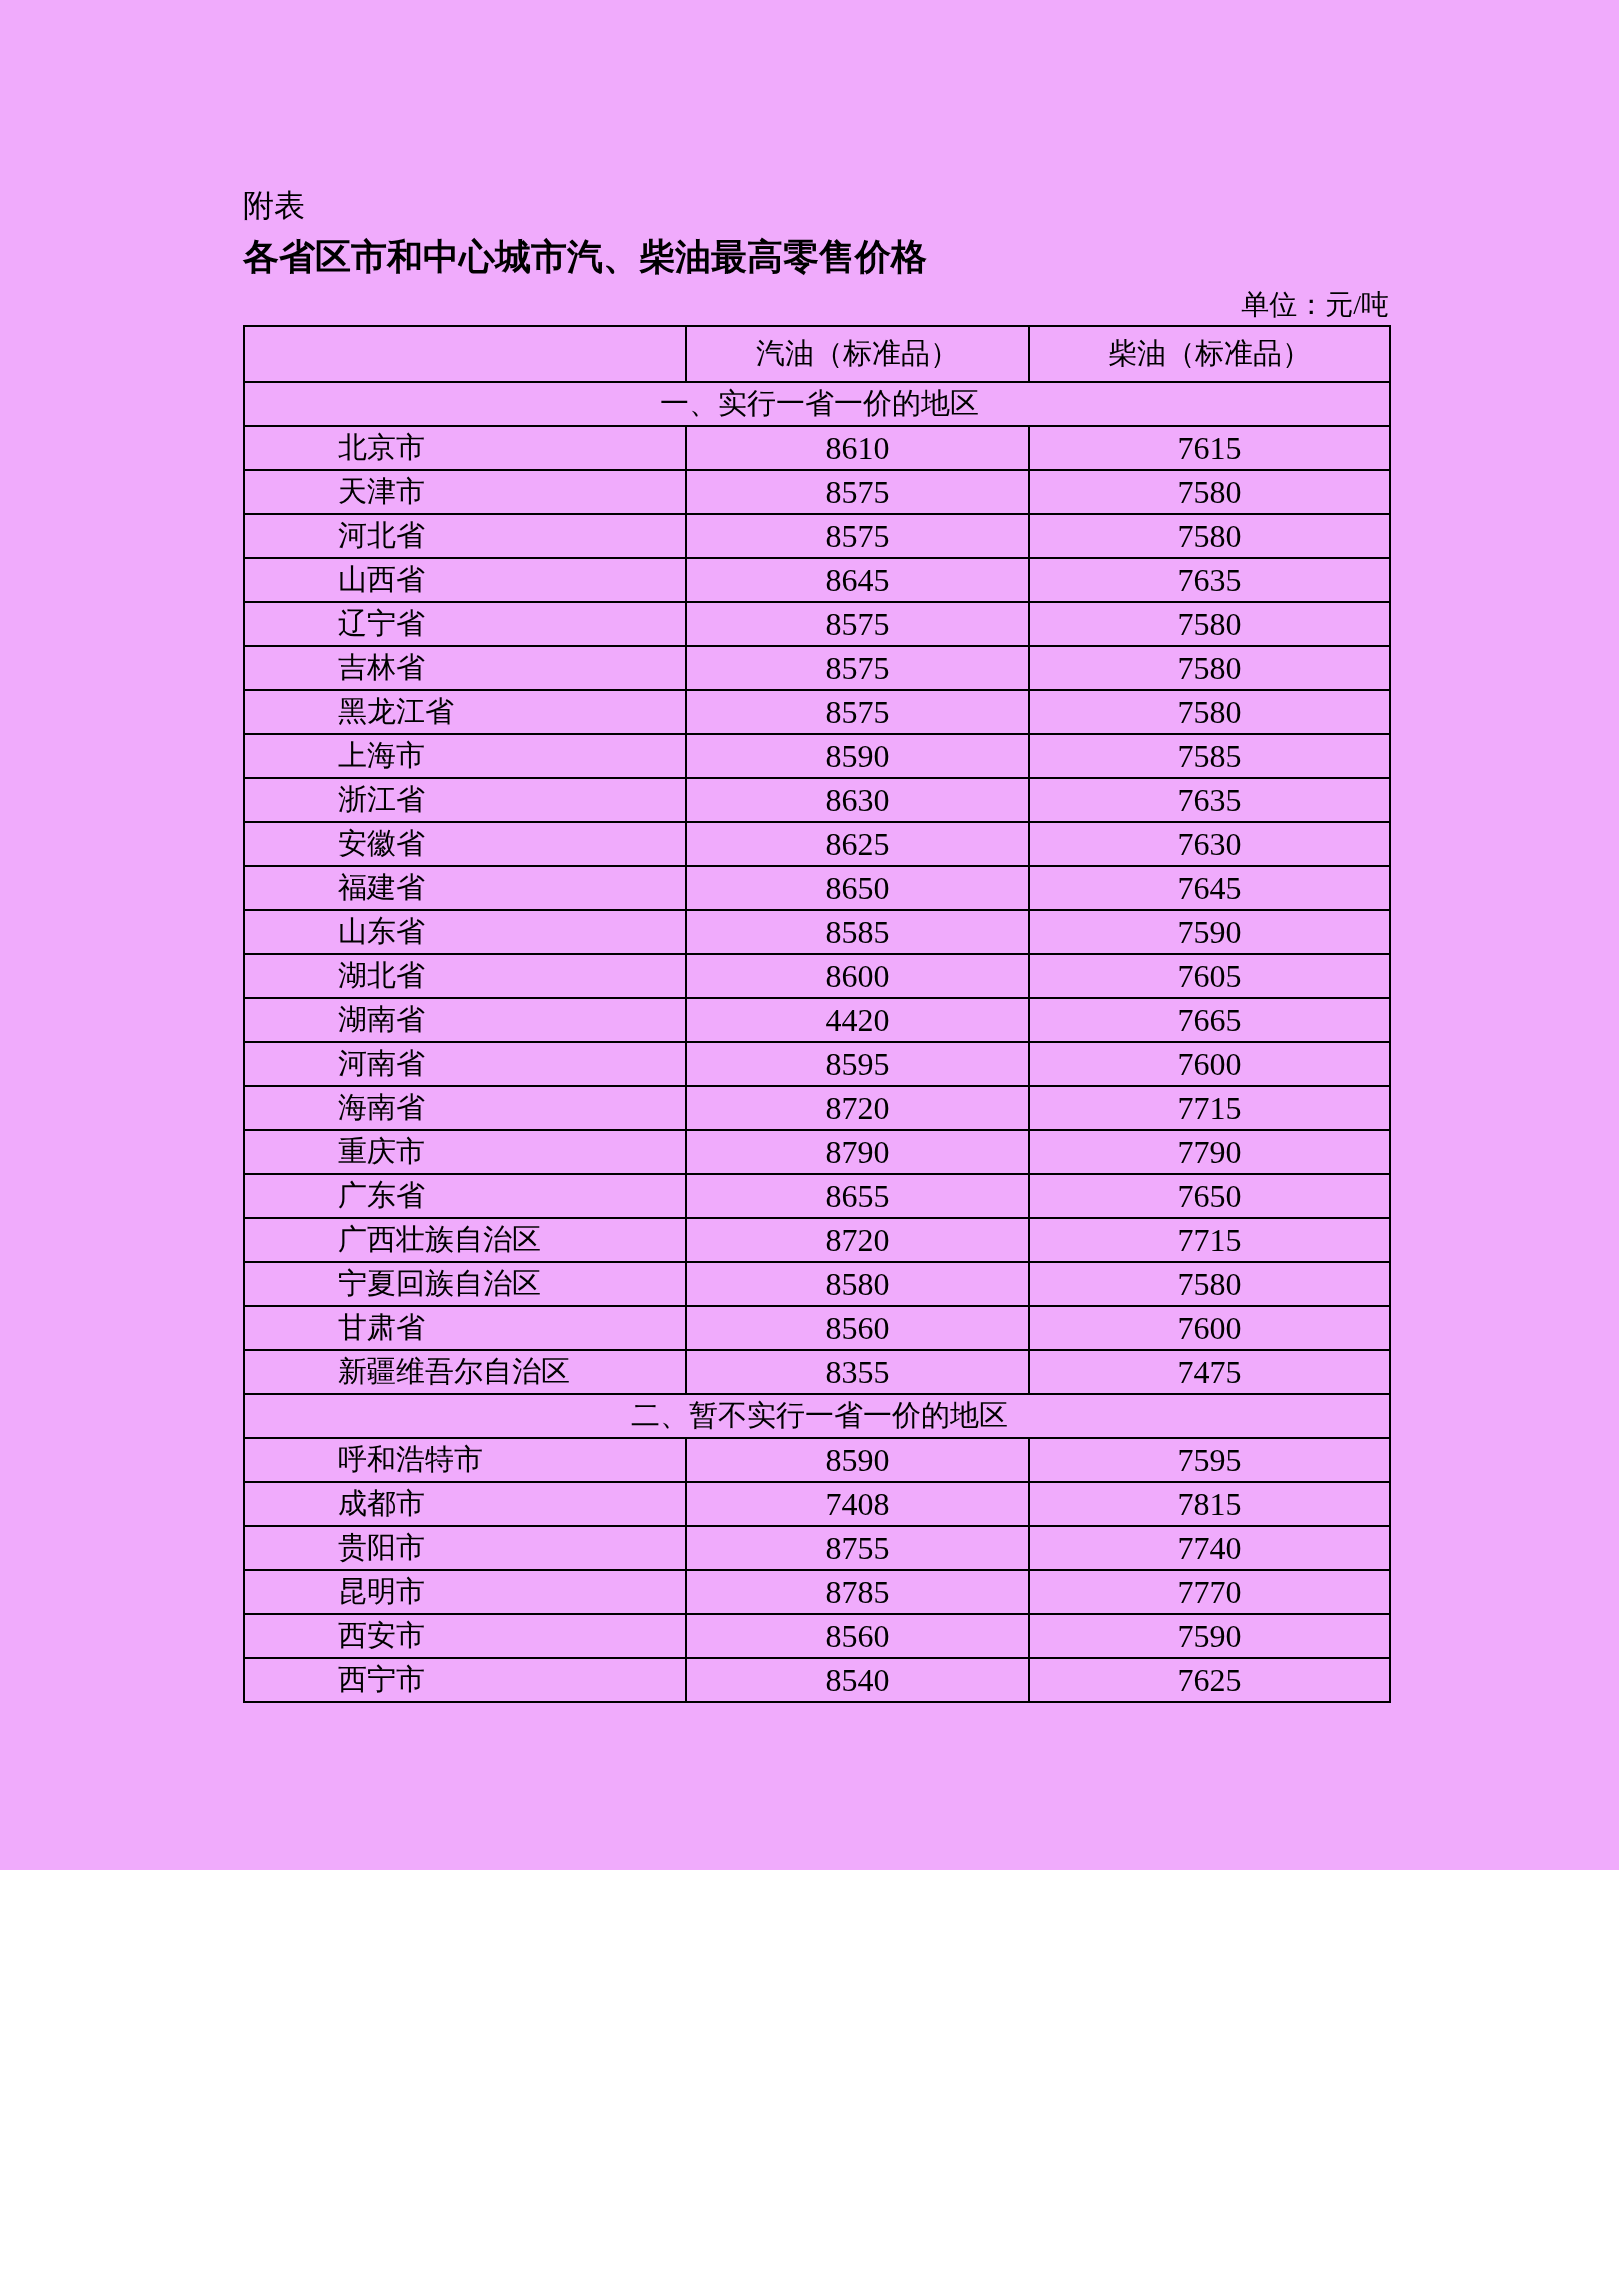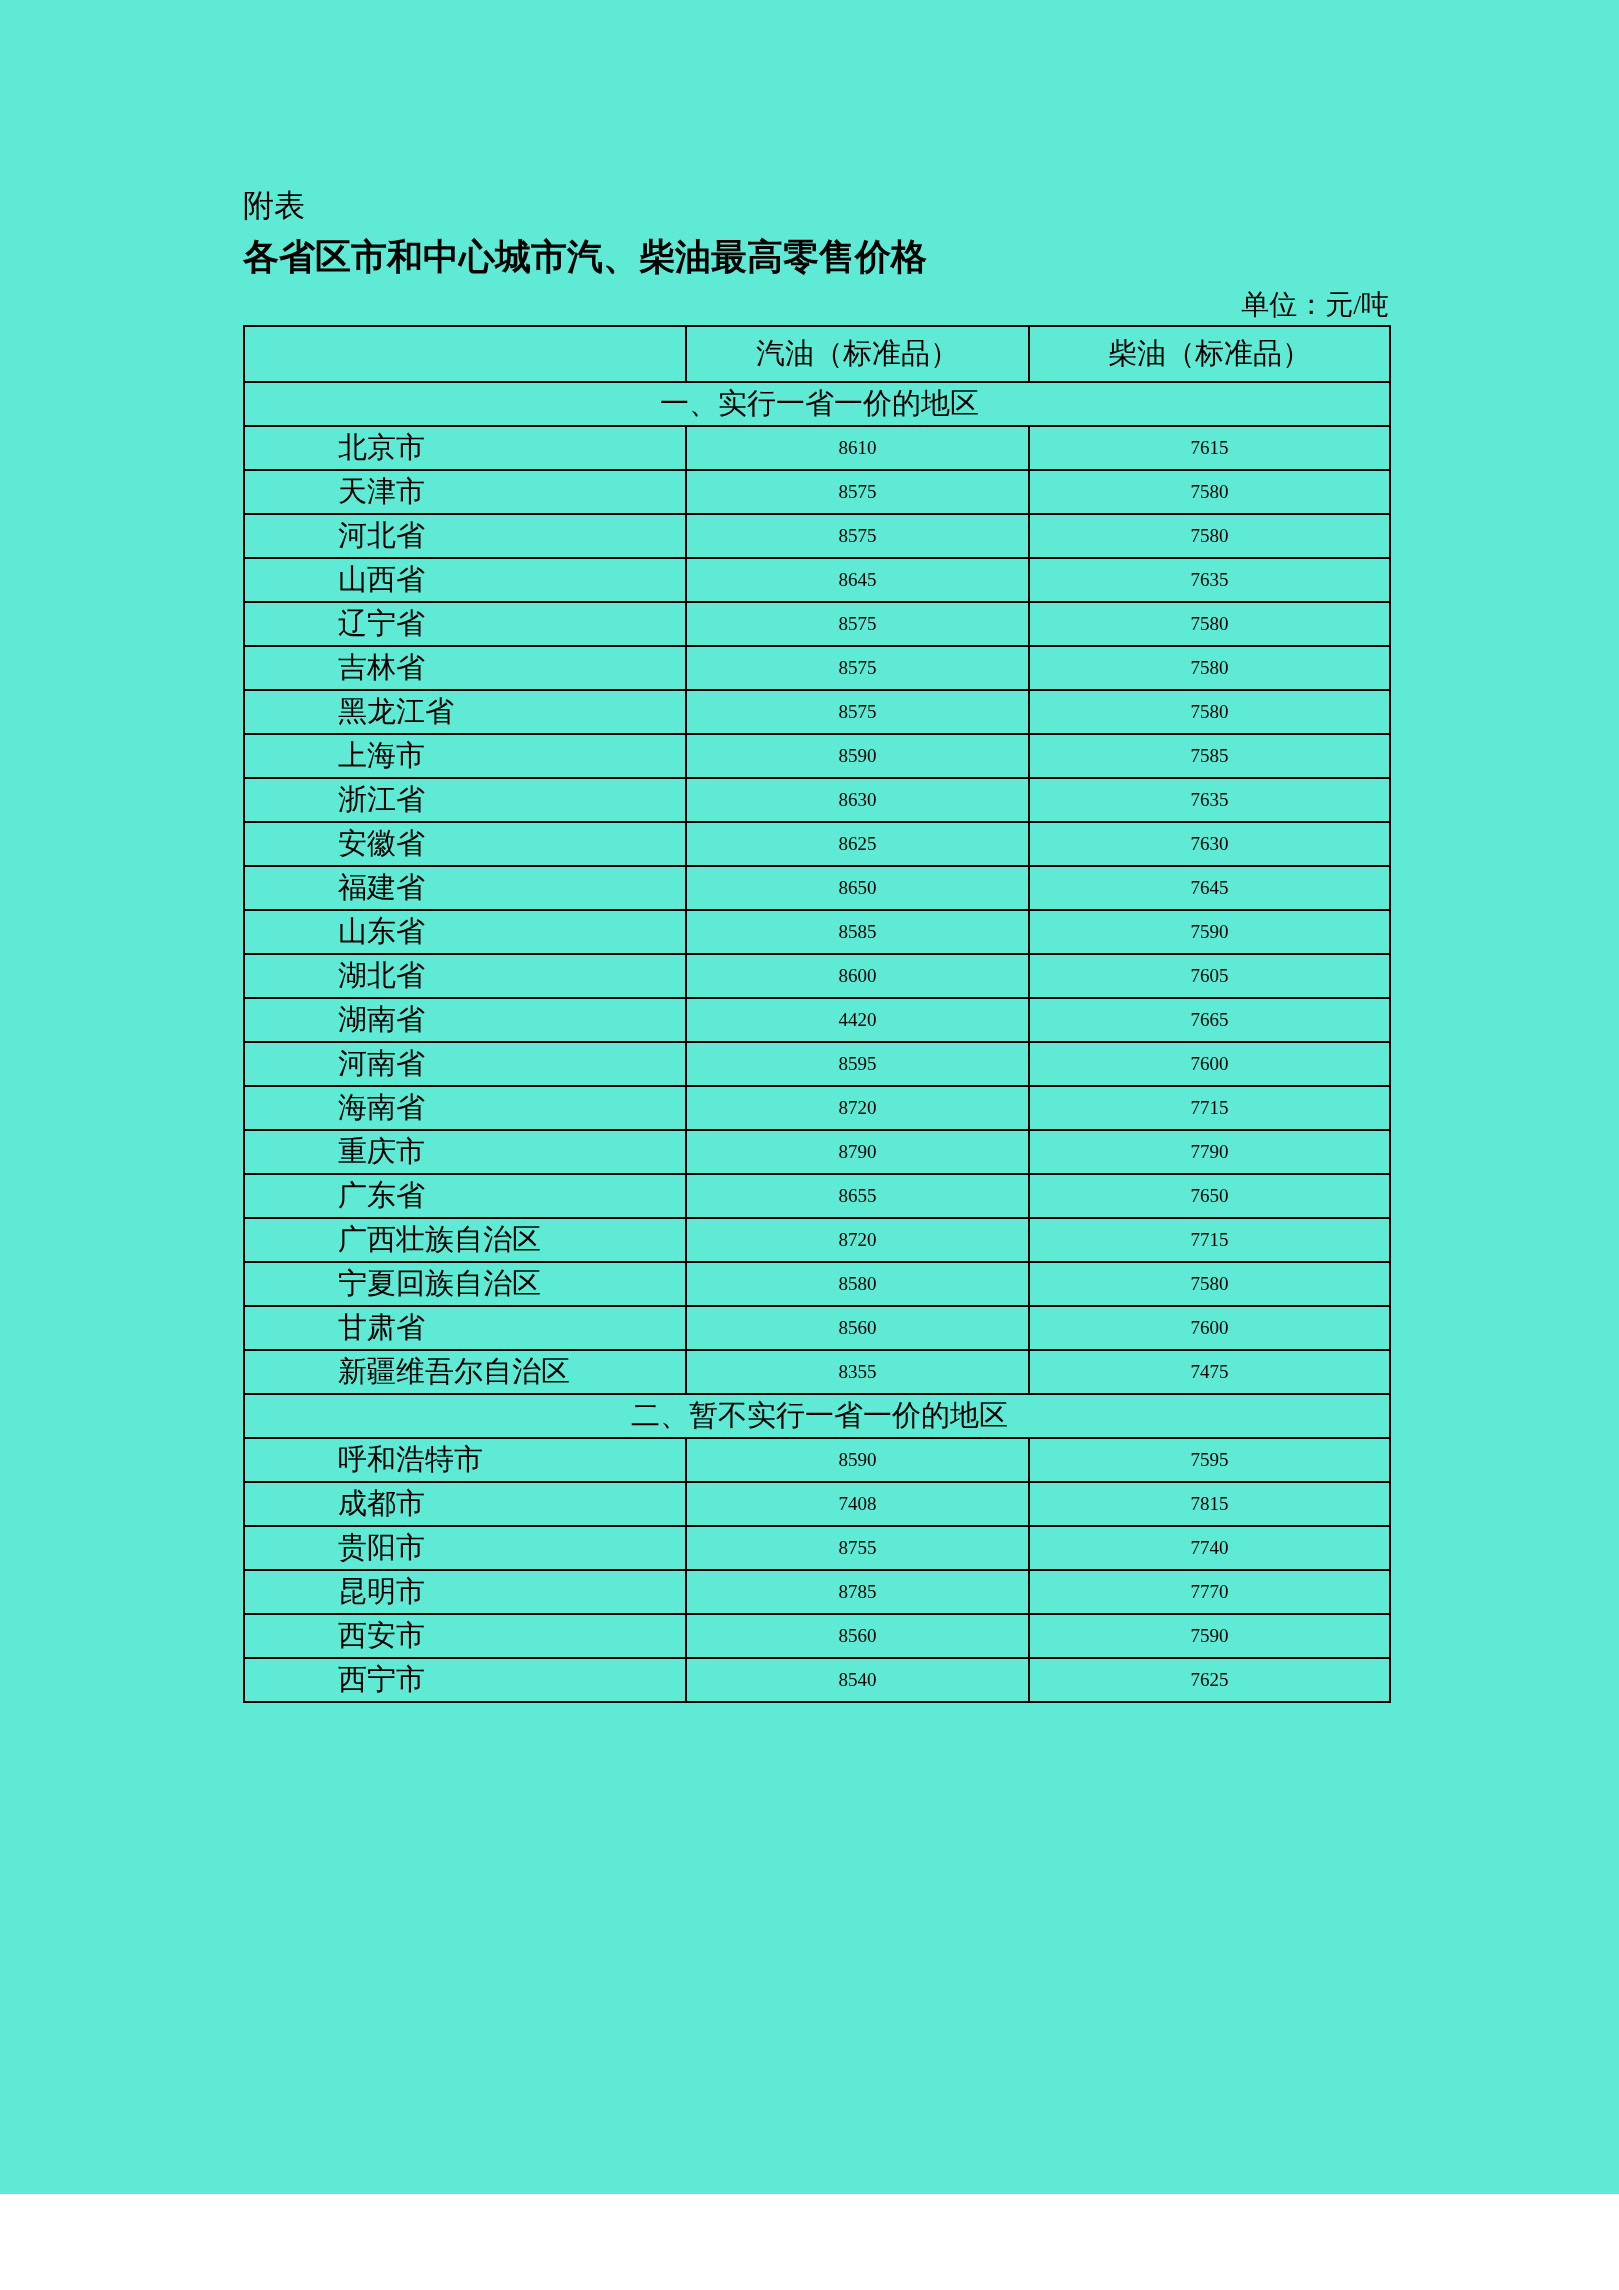--- a/index.html
+++ b/index.html
@@ -1,20 +1,20 @@
 <!DOCTYPE html>
 <html><head>
 <meta charset="utf-8">
 <style>
   * { margin:0; padding:0; box-sizing:border-box; }
   html,body { background:#ffffff; }
   .page {
     position:relative;
-    width:1619px; height:2194px;
-    background:#5eead4;
+    width:1619px; height:1870px;
+    background:#f0abfc;
     color:#000;
     font-family:"Liberation Serif","DejaVu Serif",serif;
     overflow:hidden;
   }
   .content {
     position:absolute;
     left:243px; top:0;
     width:1146px;
   }
   .annex-label {
@@ -49,21 +49,21 @@
     font-weight:normal;
     font-size:29px;
     vertical-align:middle;
     overflow:hidden;
     white-space:nowrap;
   }
   .price-table th { height:56px; text-align:center; }
   .price-table td { height:44px; }
   td.section-cell { text-align:center; padding-left:4.9px; }
   td.region-cell  { text-align:left; padding-left:93px; }
-  td.price-cell   { text-align:center; font-size:19px; }
+  td.price-cell   { text-align:center; font-size:32px; }
   .notes {
     margin-top:9.8px;
     width:1146px;
     font-size:29px;
     line-height:45px;
     text-align:justify;
   }
   .notes p.indented { text-indent:2em; }
 </style>
 </head>

